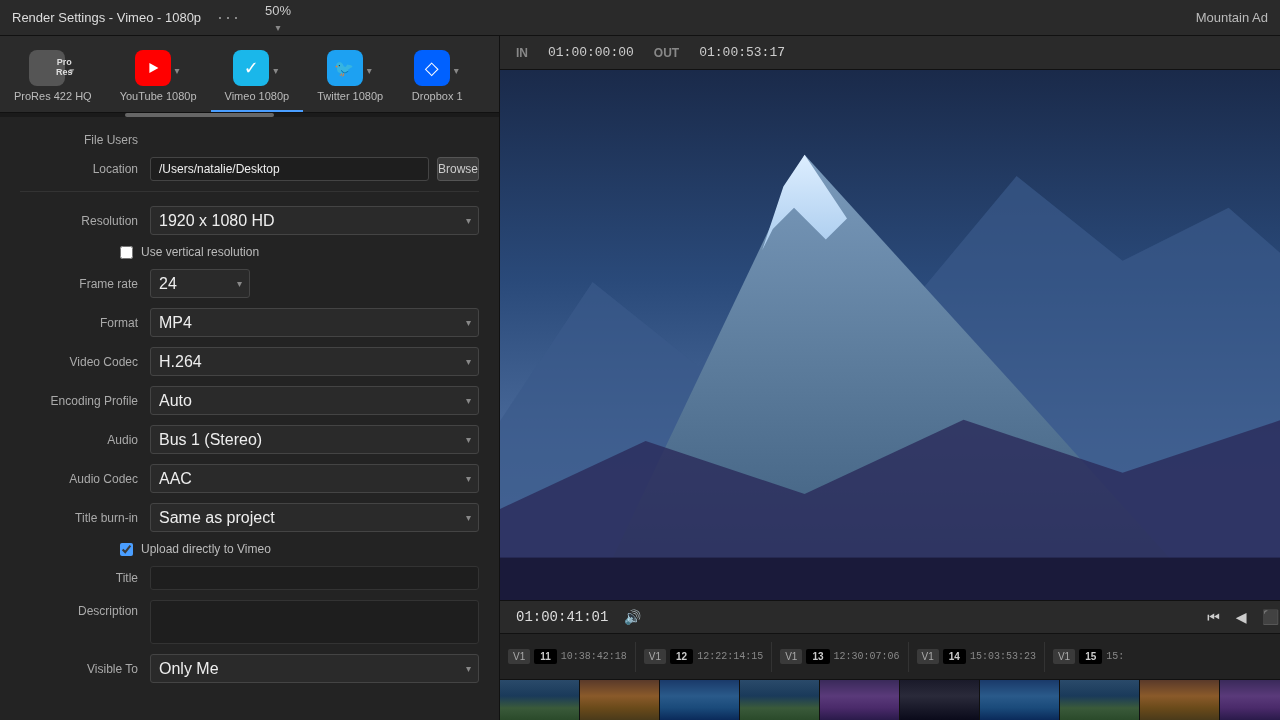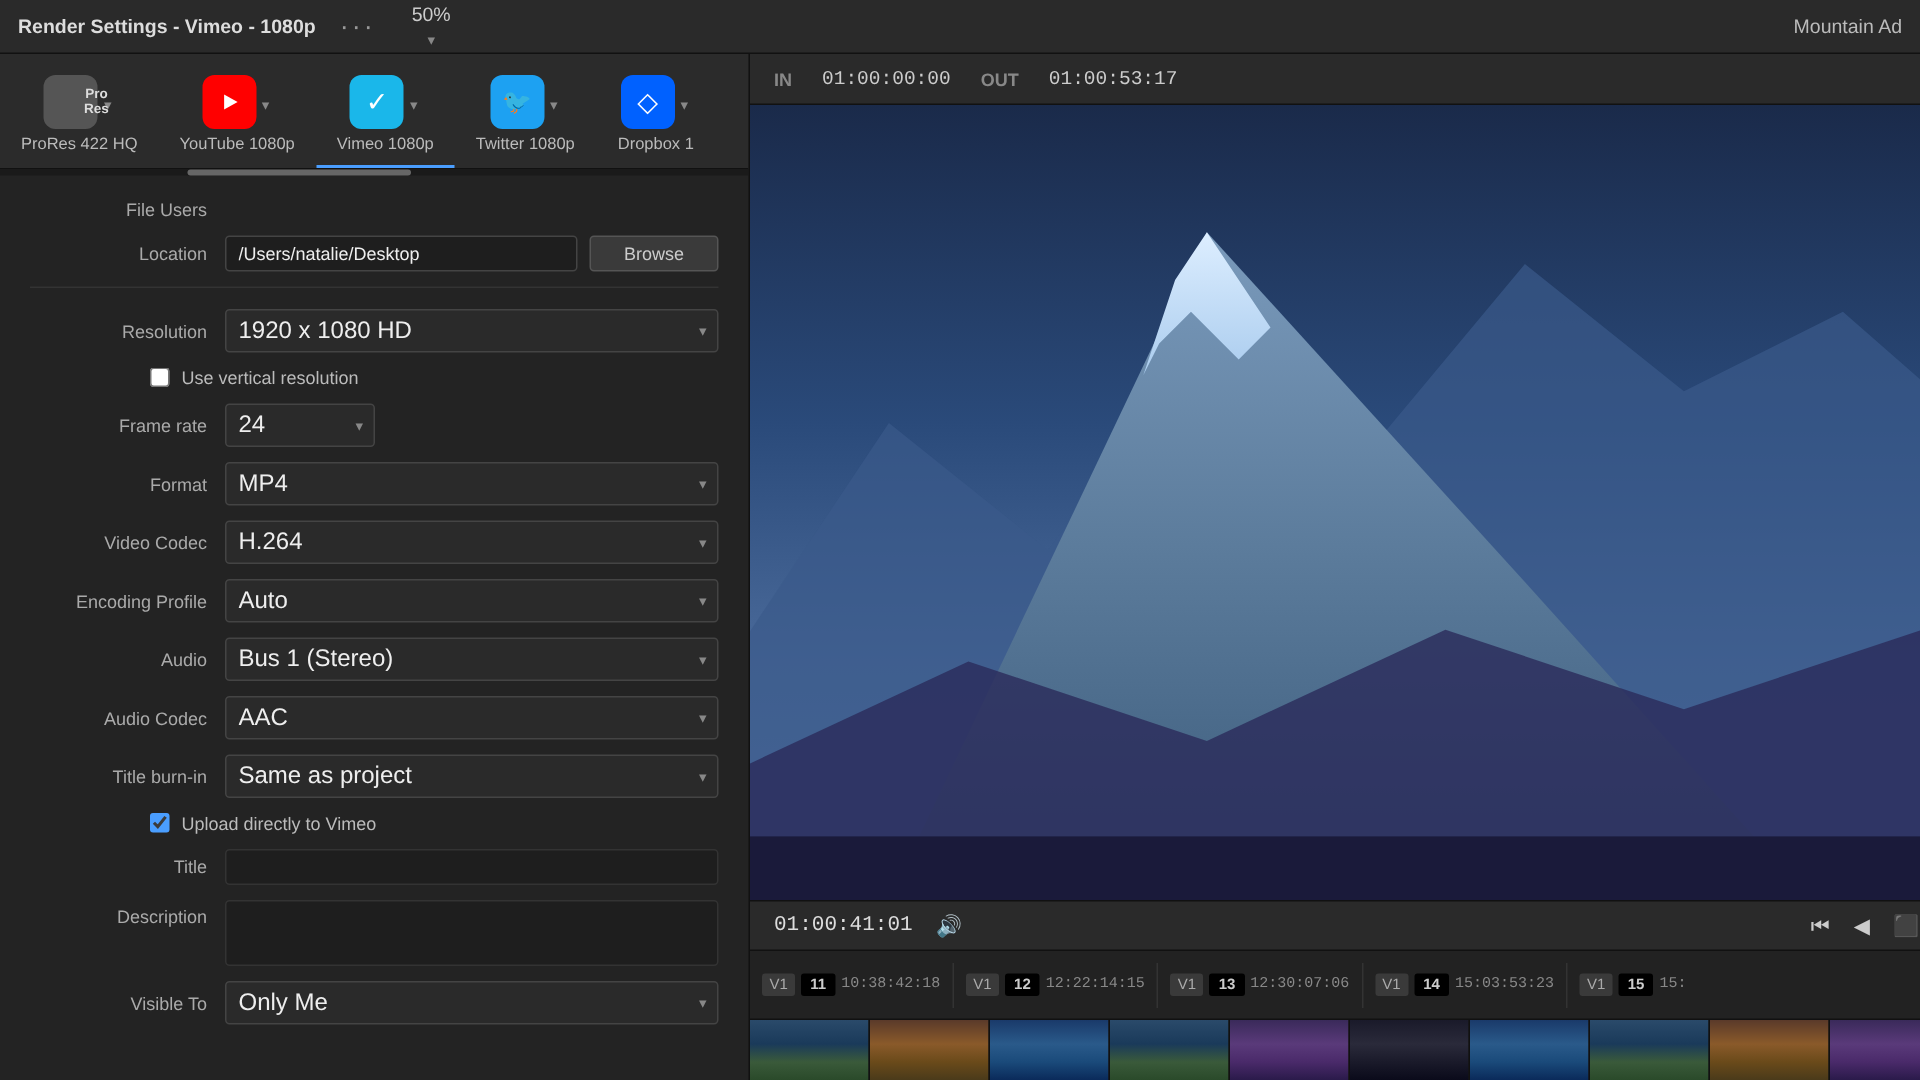--- a/index.html
+++ b/index.html
@@ -21,21 +21,21 @@
       height: 36px;
       display: flex;
       align-items: center;
       padding: 0 12px;
       border-bottom: 1px solid #111;
       flex-shrink: 0;
     }
     .top-bar-title {
       color: #ddd;
       font-size: 13px;
-      font-weight: 700;
+      font-weight: 400;
     }
     .top-bar-dots {
       margin-left: auto;
       color: #999;
       font-size: 18px;
       letter-spacing: 2px;
       cursor: pointer;
     }
     .top-bar-zoom {
       display: flex;
@@ -181,21 +181,21 @@
       color: #eee;
       padding: 4px 8px;
       font-size: 12px;
       border-radius: 3px;
       outline: none;
     }
     .browse-btn {
       background: #3a3a3a;
       border: 1px solid #555;
       color: #ccc;
-      padding: 4px 22px;
+      padding: 4px 0;
       font-size: 12px;
       border-radius: 3px;
       cursor: pointer;
     }
 
     
     .divider {
       height: 1px;
       background: #333;
       margin: 8px 0 14px;
@@ -223,22 +223,22 @@
       position: absolute;
       right: 8px;
       pointer-events: none;
       color: #888;
       font-size: 10px;
     }
 
     
     .checkbox-row {
       display: flex;
-      align-items: flex-start;
-      margin-left: 80px;
+      align-items: flex-end;
+      margin-left: 100px;
       margin-bottom: 10px;
     }
     .checkbox-row input[type=checkbox] {
       margin-right: 8px;
       accent-color: #4a9eff;
     }
     .checkbox-label {
       font-size: 12px;
       color: #bbb;
     }

